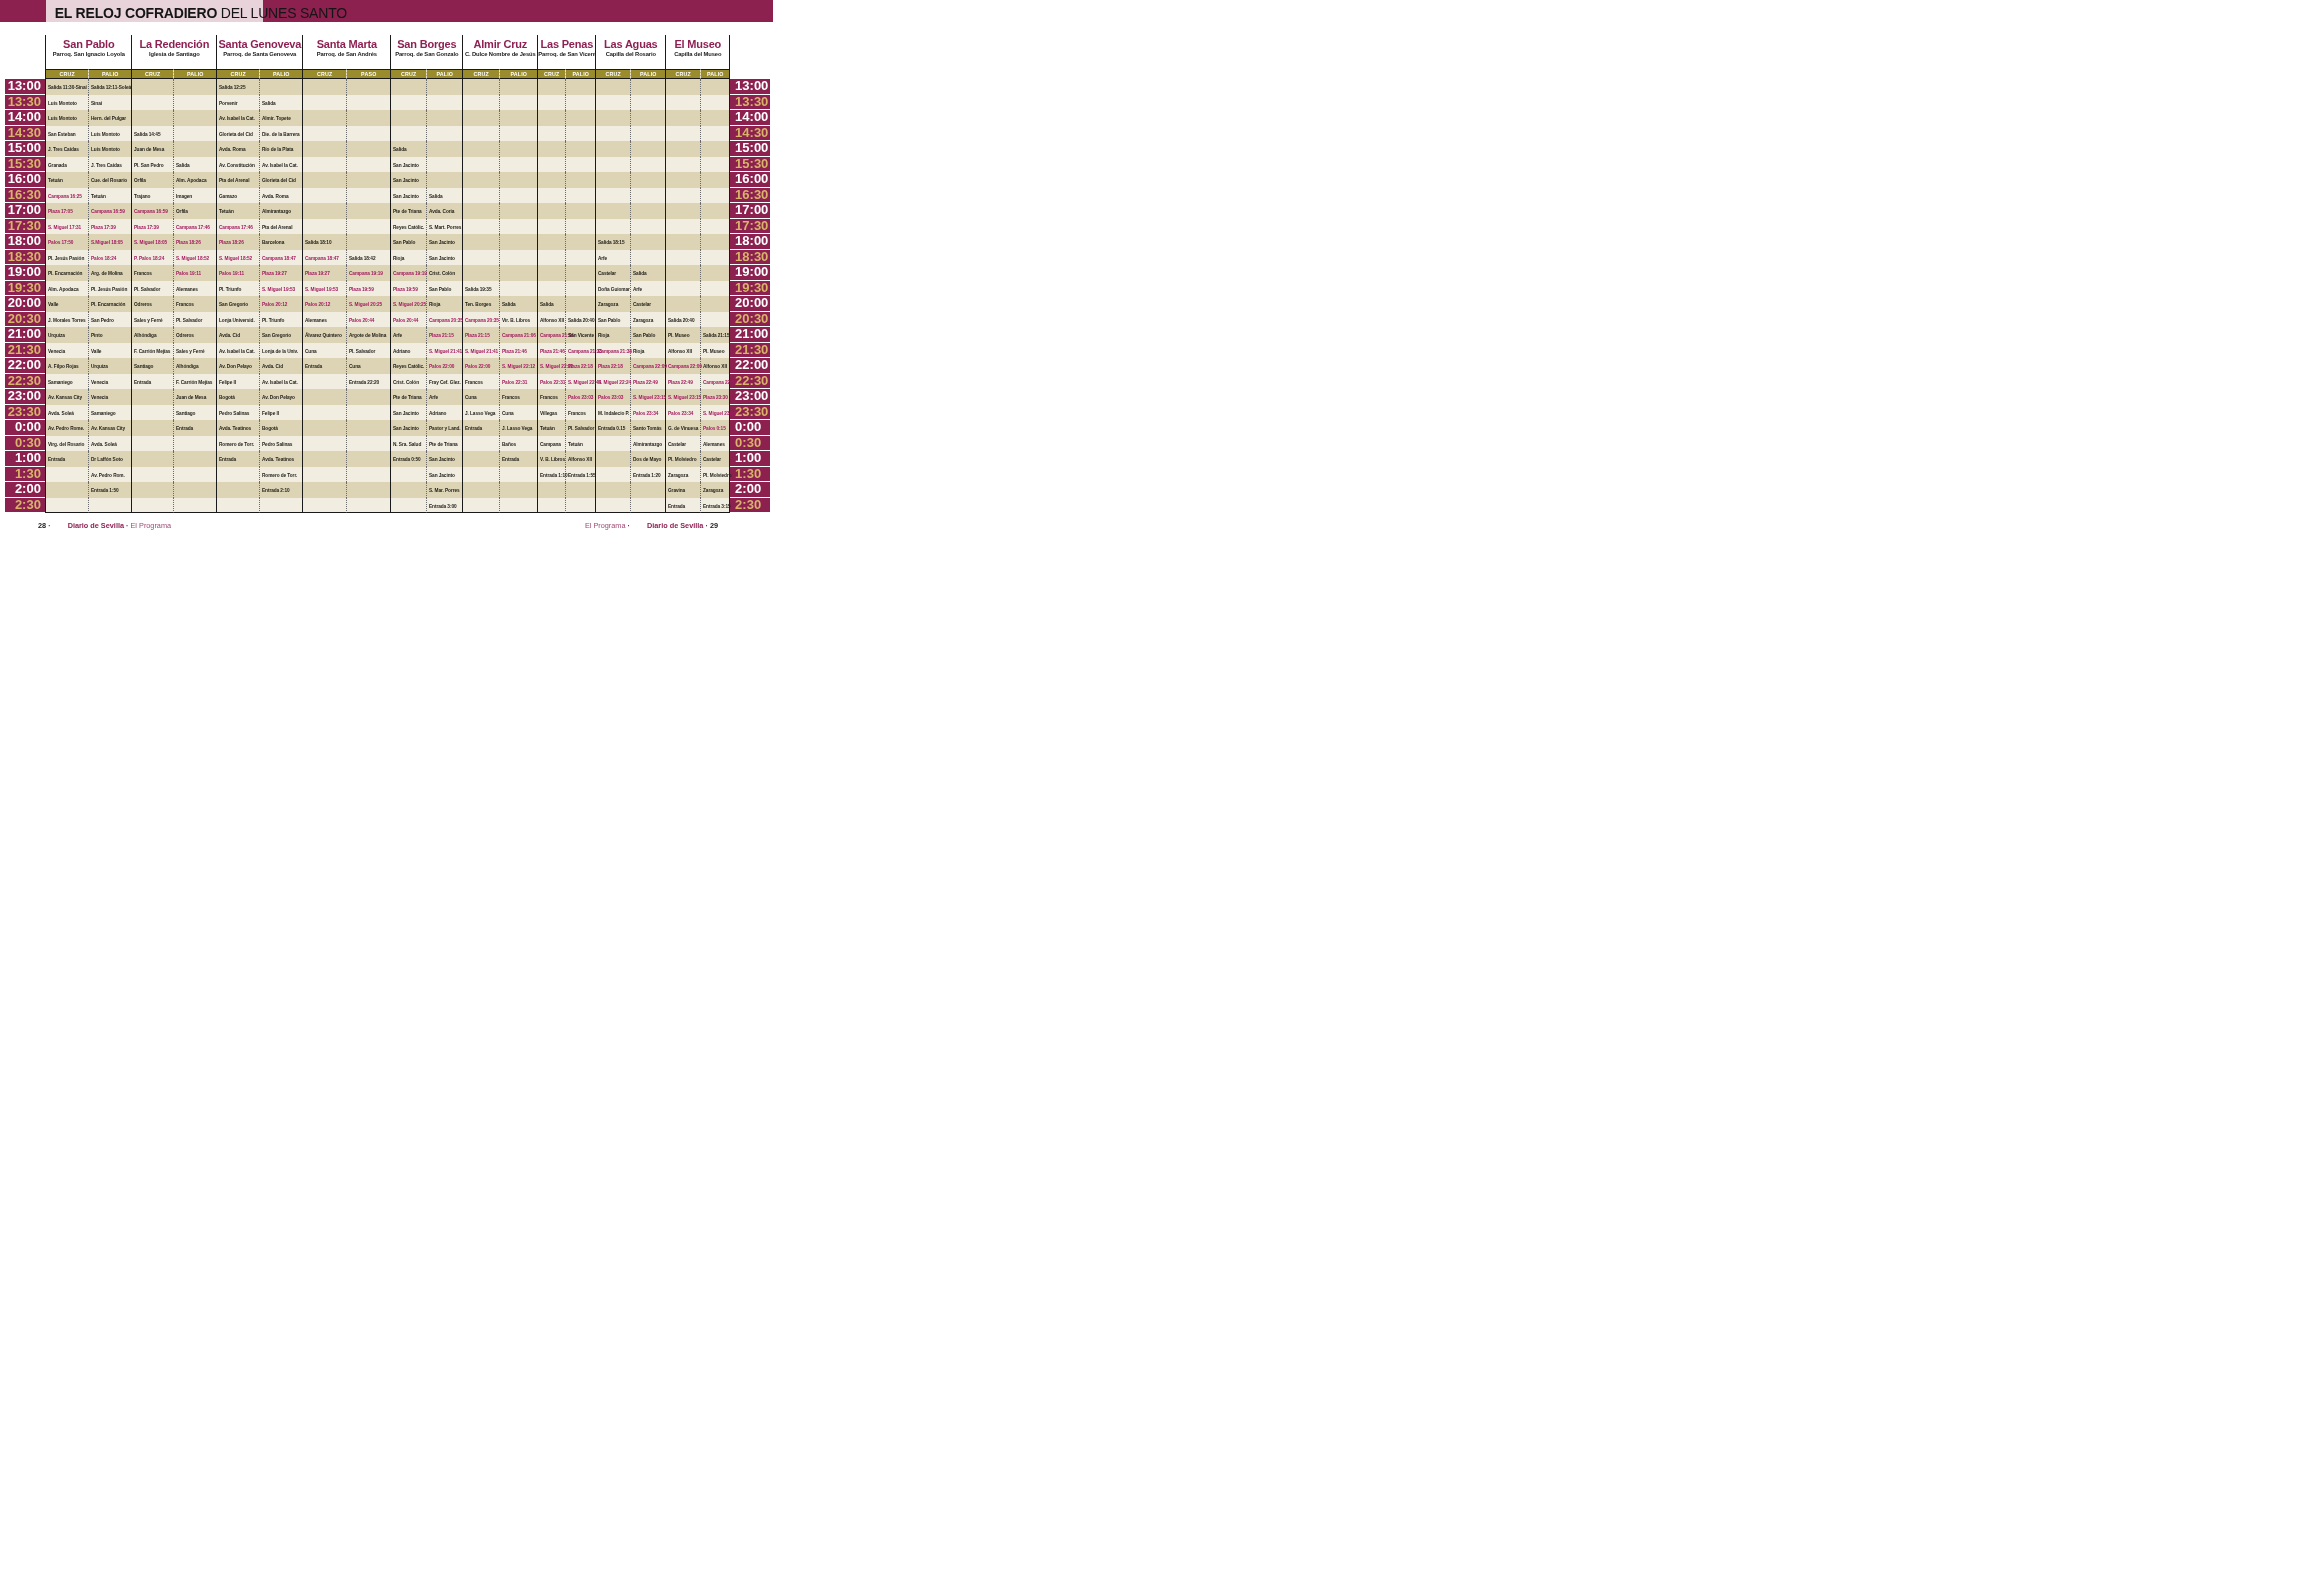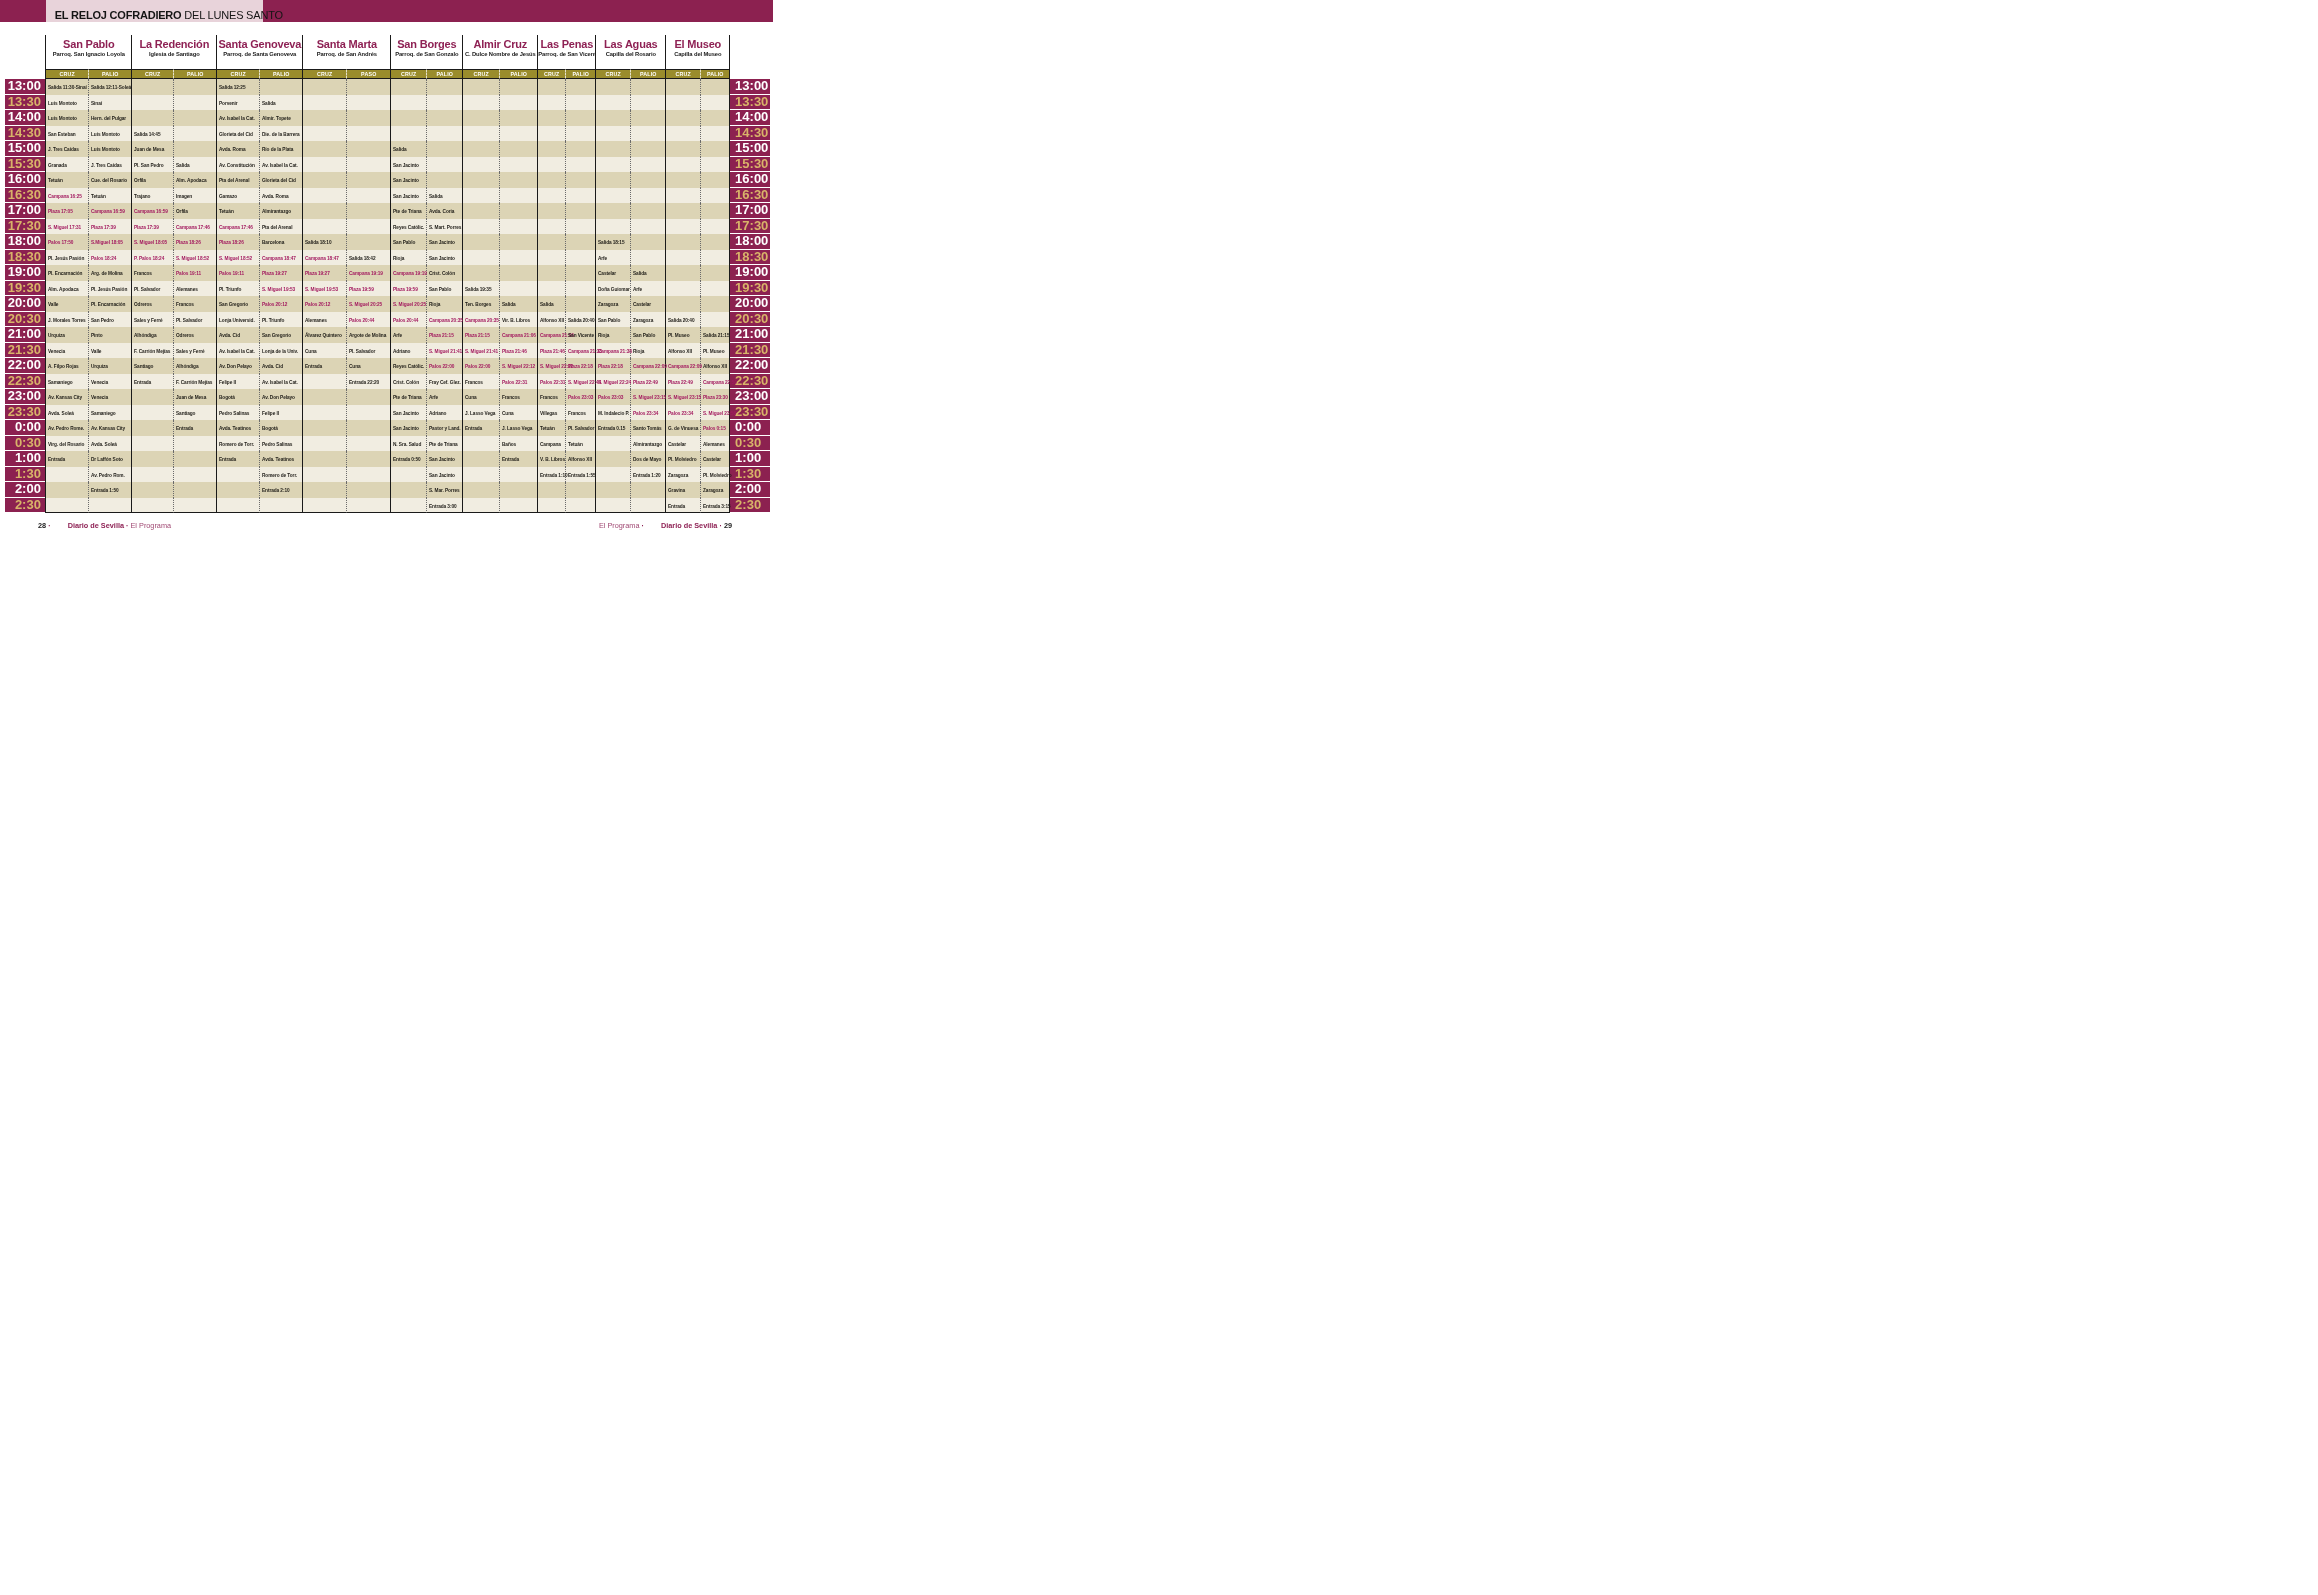--- a/index.html
+++ b/index.html
@@ -2,21 +2,21 @@
 <html style="font-size:7.8px"><head>
 <meta charset="utf-8">
 <style>
   html,body{margin:0;padding:0;background:#ffffff;}
   body{font-family:"Liberation Sans","DejaVu Sans",sans-serif;}
   .sheet{position:relative;width:773px;height:532px;background:#ffffff;overflow:hidden;}
 
   
   .topband{position:absolute;left:0;top:0;width:773px;height:22px;background:#8C2150;}
   .titlebox{position:absolute;left:46px;top:0;width:217px;height:22px;background:#E8D3DA;}
-  .titlebox .t{position:absolute;left:8.7px;bottom:1.5px;font-size:11px;color:#151515;white-space:nowrap;letter-spacing:-0.2px;}
+  .titlebox .t{position:absolute;left:8.7px;bottom:1.5px;font-size:14px;color:#151515;white-space:nowrap;letter-spacing:-0.2px;}
   .titlebox .t b{font-weight:bold;}
 
   
   .grid{position:absolute;left:5.3px;top:35px;display:grid;
         grid-template-columns:40px 43px 43px 42px 43px 43px 43px 44px 44px 36px 36px 37px 38px 28px 30px 35px 35px 35px 30px 40px;
         grid-template-rows:34px 10.2px repeat(28,15.5px);}
   .blank{background:#ffffff;}
   .ghead{grid-column:span 2;background:#ffffff;text-align:center;border-left:0.7px solid #1a1a1a;overflow:hidden;}
   .ghead .nm{margin-top:2.9px;font-size:11px;font-weight:bold;color:#8E2154;letter-spacing:-0.2px;white-space:nowrap;}
   .ghead .ch{margin-top:1px;font-size:5.8px;font-weight:bold;color:#1a1a1a;letter-spacing:-0.1px;white-space:nowrap;}
@@ -45,21 +45,21 @@
   .dcell.bottom{border-bottom:1px solid #1a1a1a;}
 
   
   .clock{position:absolute;top:45px;width:26px;height:26px;}
   .clock.left{left:14.5px;}
   .clock.right{left:743px;}
 
   
   .footer{position:absolute;top:521px;left:0;width:773px;height:10.7px;font-size:7.3px;white-space:nowrap;}
   .footer .fl{position:absolute;left:38px;}
-  .footer .fr{position:absolute;right:41px;}
+  .footer .fr{position:absolute;right:55px;}
   .footer .pg{font-weight:bold;color:#1a1a1a;}
   .footer .br{font-weight:bold;color:#8E2154;padding-left:15px;}
   .footer .prog{color:#A14A74;}
   .footer .dot{color:#8E2154;font-weight:bold;}
 </style>
 </head>
 <body>
 
 <div class="sheet">
 

